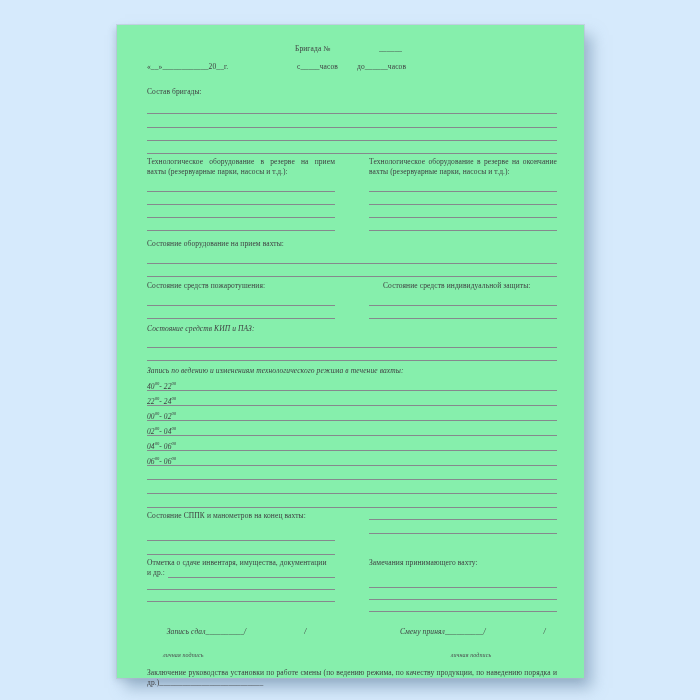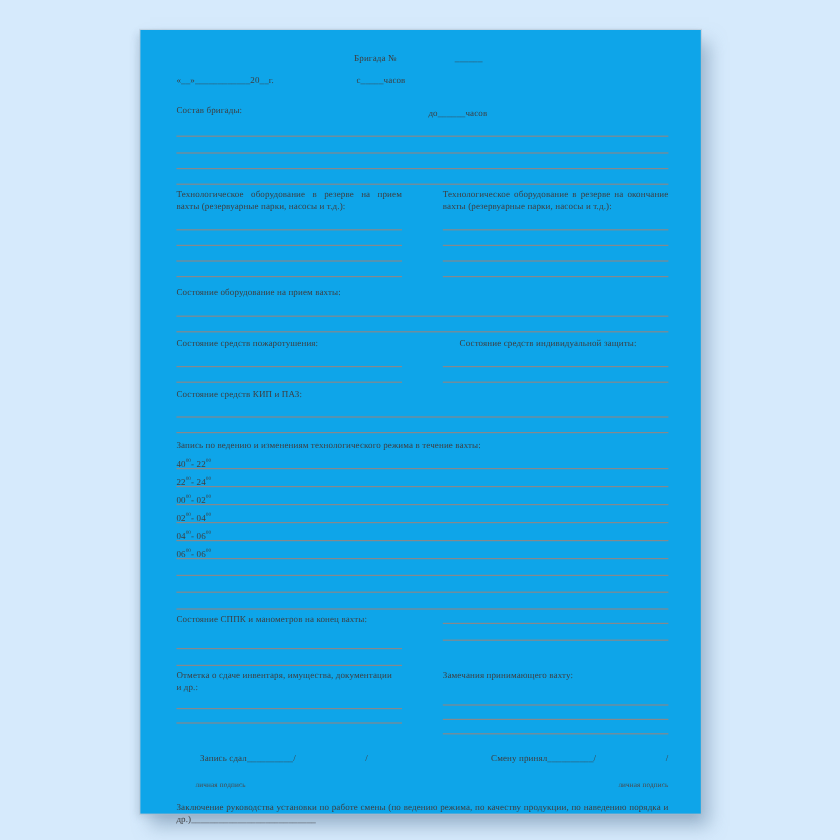--- a/index.html
+++ b/index.html
@@ -7,21 +7,21 @@
     width:700px;height:700px;
     background:#d6eafc;
     font-family:"Liberation Serif","DejaVu Serif",serif;
     position:relative;
     overflow:hidden;
   }
   .page{
     position:absolute;
     left:117px;top:25px;
     width:467px;height:653px;
-    background:#0ea5e9;
+    background:#86efac;
     box-shadow:0 0 0 1px rgba(175,188,200,.45),
                -3px 3px 6px rgba(125,150,175,.28),
                8px 10px 14px rgba(110,140,170,.55);
     box-sizing:border-box;
   }
   .content{
     box-sizing:border-box;
     width:100%;height:100%;
     padding:16px 27px 0 30px;
     color:#3e3e40;
@@ -44,38 +44,38 @@
     height:15px;
     border-bottom:1px solid #85898d;
     white-space:pre;
     padding-top:3px;
     box-sizing:border-box;
   }
   sup{font-size:4.5px;vertical-align:4px;letter-spacing:0;}
   .sig-row{white-space:pre;}
   .sig-slash{display:inline-block;margin-left:58px;}
   .caption{font-size:6px;margin-left:16px;margin-top:3px;color:#4a4a4c;} .mt3{margin-top:3px;} .mt4{margin-top:4px;}
-  .mt5{margin-top:5px;} .mt8{margin-top:8px;}
+  .mt5{margin-top:5px;font-style:italic;} .mt8{margin-top:8px;}
   .label-area{min-height:21px;}
-  .fill-row{display:flex;align-items:flex-start;flex-direction:column;}
+  .fill-row{display:flex;align-items:flex-end;}
   .fill-row .fill{flex:1;border-bottom:1px solid #85898d;margin-left:3px;}
   .conclusion{margin-top:8px;text-align:justify;white-space:normal;}
 </style>
 </head>
 <body>
 
 <div class="page">
   <div class="content">
 
     <div class="hdr-block">
       <span class="hdr-abs" style="left:148px;top:3px;">Бригада №</span>
       <span class="hdr-abs" style="left:232px;top:3px;">______</span>
       <span class="hdr-abs" style="left:0px;top:21px;">«__»____________20__г.</span>
       <span class="hdr-abs" style="left:150px;top:21px;">с_____часов</span>
-      <span class="hdr-abs" style="left:210px;top:21px;margin-top:28px;">до______часов</span>
+      <span class="hdr-abs" style="left:210px;top:21px;">до______часов</span>
     </div>
 
     <div class="lbl">Состав  бригады:</div>
     <div class="mt3">
       <div class="line"></div>
       <div class="line"></div>
       <div class="line h12"></div>
       <div class="line h12"></div>
     </div>
 
@@ -169,21 +169,21 @@
       </div>
     </div>
 
     <div class="cols mt5">
       <div class="col" style="text-align:left;">
         <div class="sig-row">
           <span>Запись сдал__________/</span><span class="sig-slash">/</span>
         </div>
         <div class="caption">личная подпись</div>
       </div>
-      <div class="col" style="text-align:right;">
+      <div class="col" style="text-align:center;">
         <div class="sig-row">
           <span>Смену принял__________/</span><span class="sig-slash">/</span>
         </div>
         <div class="caption">личная подпись</div>
       </div>
     </div>
 
     <div class="conclusion">Заключение руководства установки по работе смены (по ведению режима, по качеству продукции, по наведению порядка и др.)___________________________</div>
 
   </div>

